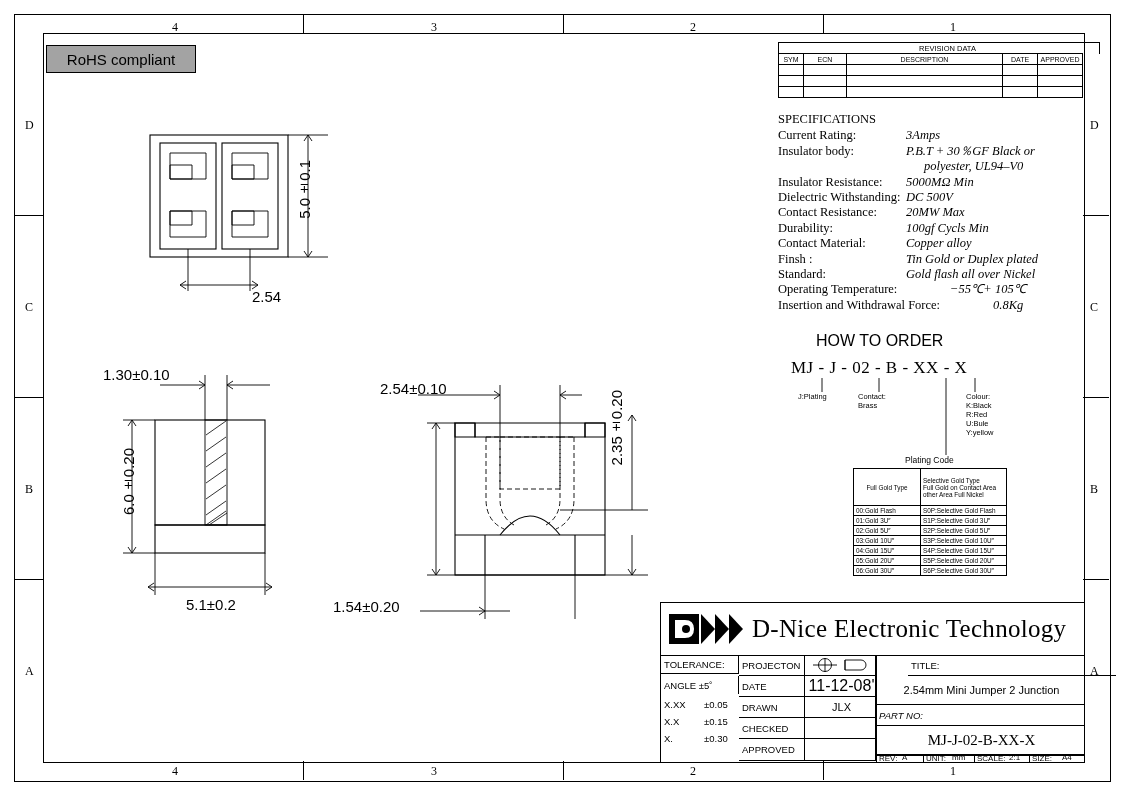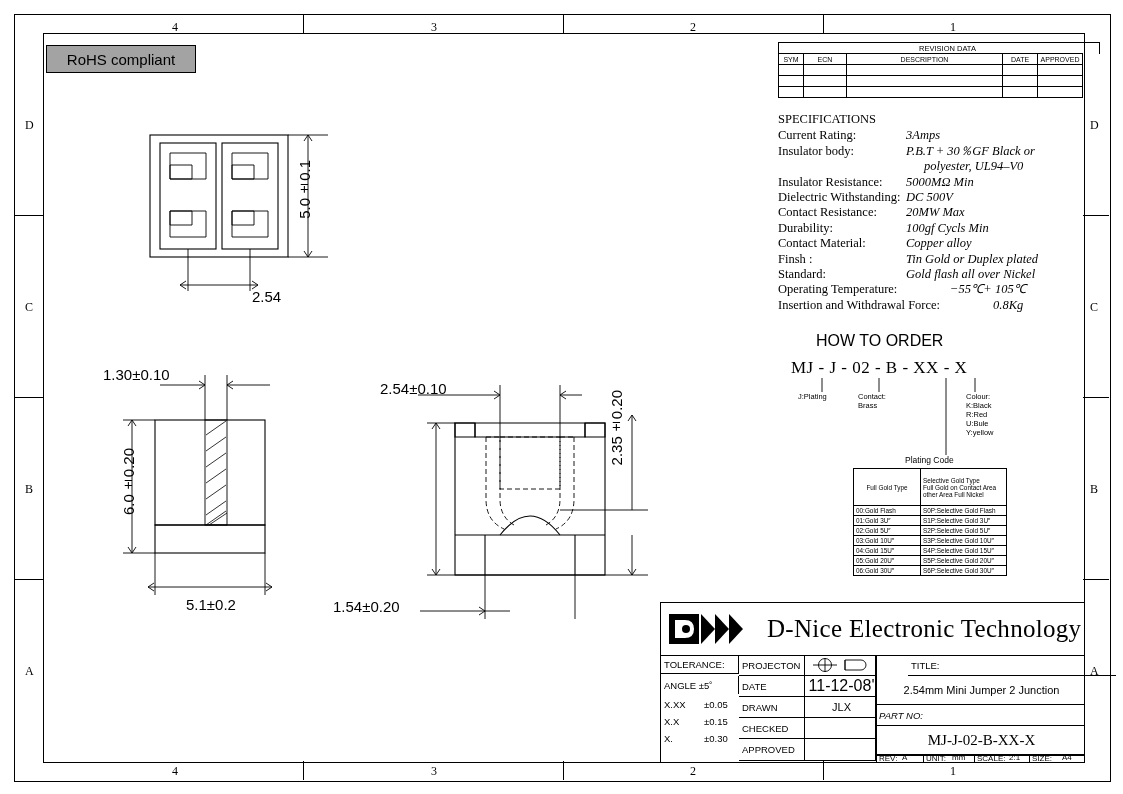--- a/index.html
+++ b/index.html
@@ -33,21 +33,21 @@
   
   #plate-table{left:853px;top:468px;width:154px;border-collapse:collapse;font-size:6.4px;
     font-family:"Liberation Sans",sans-serif;}
   #plate-table td{border:1px solid #000;padding:1px 2px;vertical-align:middle;}
   #plate-table .hd{height:34px;}
   
   #title-block{left:660px;top:602px;width:423px;height:159px;border:1px solid #000;}
   #logo-row{position:absolute;left:0;top:0;width:423px;height:52px;border-bottom:1px solid #000;
     display:flex;align-items:center;}
   #logo-mark{width:78px;height:34px;margin-left:8px;position:relative;}
-  #company-name{font-size:25px;margin-left:20px;font-family:"Liberation Serif",serif;letter-spacing:.3px;}
+  #company-name{font-size:25px;margin-left:5px;font-family:"Liberation Serif",serif;letter-spacing:.3px;}
   .tb-cell{position:absolute;font-family:"Liberation Sans",sans-serif;font-size:9.5px;
     box-sizing:border-box;display:flex;align-items:center;padding-left:3px;}
   .tb-b{border:1px solid #000;border-left:none;border-top:none;}
   
   svg{position:absolute;overflow:visible;}
   .ln{stroke:#000;fill:none;stroke-width:1.1;}
   .ln-thin{stroke:#000;fill:none;stroke-width:.9;}
   .dim{stroke:#000;fill:none;stroke-width:.9;}
   .dashed{stroke:#000;fill:none;stroke-width:.9;stroke-dasharray:5 3;}
   .hatch{stroke:#000;fill:none;stroke-width:.8;}

